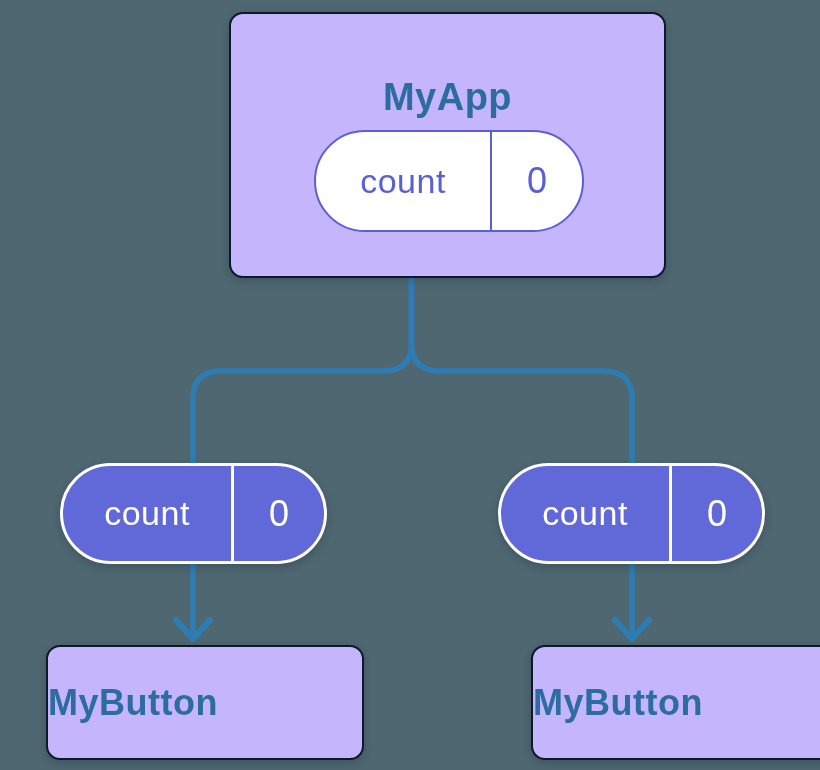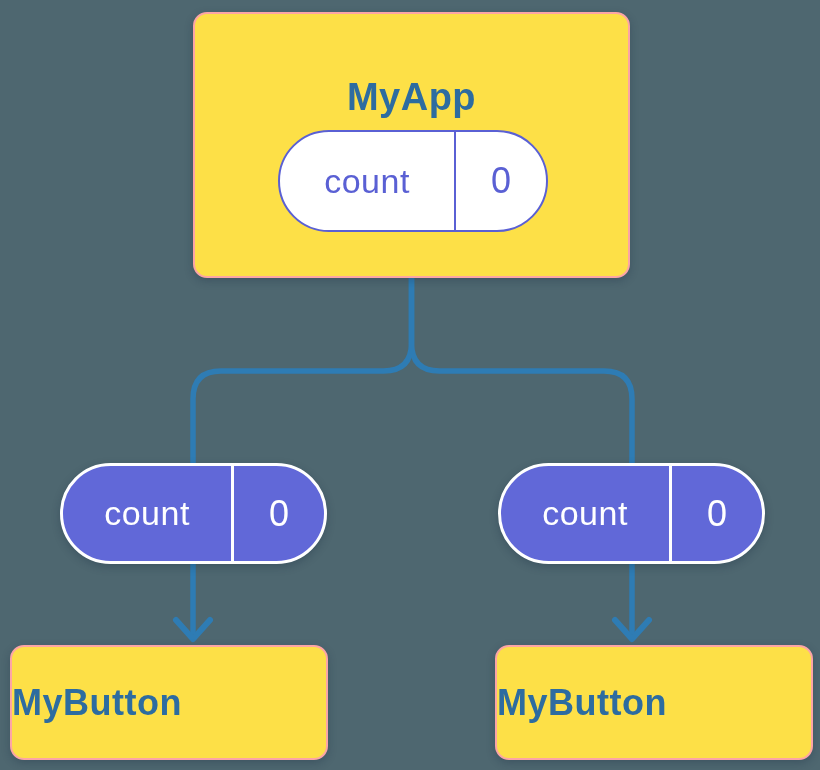--- a/index.html
+++ b/index.html
@@ -15,26 +15,27 @@
 
   .connector-svg {
     position: absolute;
     left: 0; top: 0;
     width: 820px; height: 770px;
     z-index: 0;
   }
 
   .node {
     position: absolute;
-    background: #fde047;
-    border: 2px solid #fca5a5;
+    background: #c4b5fd;
+    border: 2px solid #0f172a;
     border-radius: 14px;
     box-shadow: 0 3px 8px rgba(20, 40, 60, 0.28);
     box-sizing: border-box;
     z-index: 1;
+    margin-left: 36px;
   }
 
   .node-root {
     left: 193px; top: 12px;
     width: 437px; height: 266px;
   }
 
   .node-title {
     text-align: center;
     font-size: 38px;

